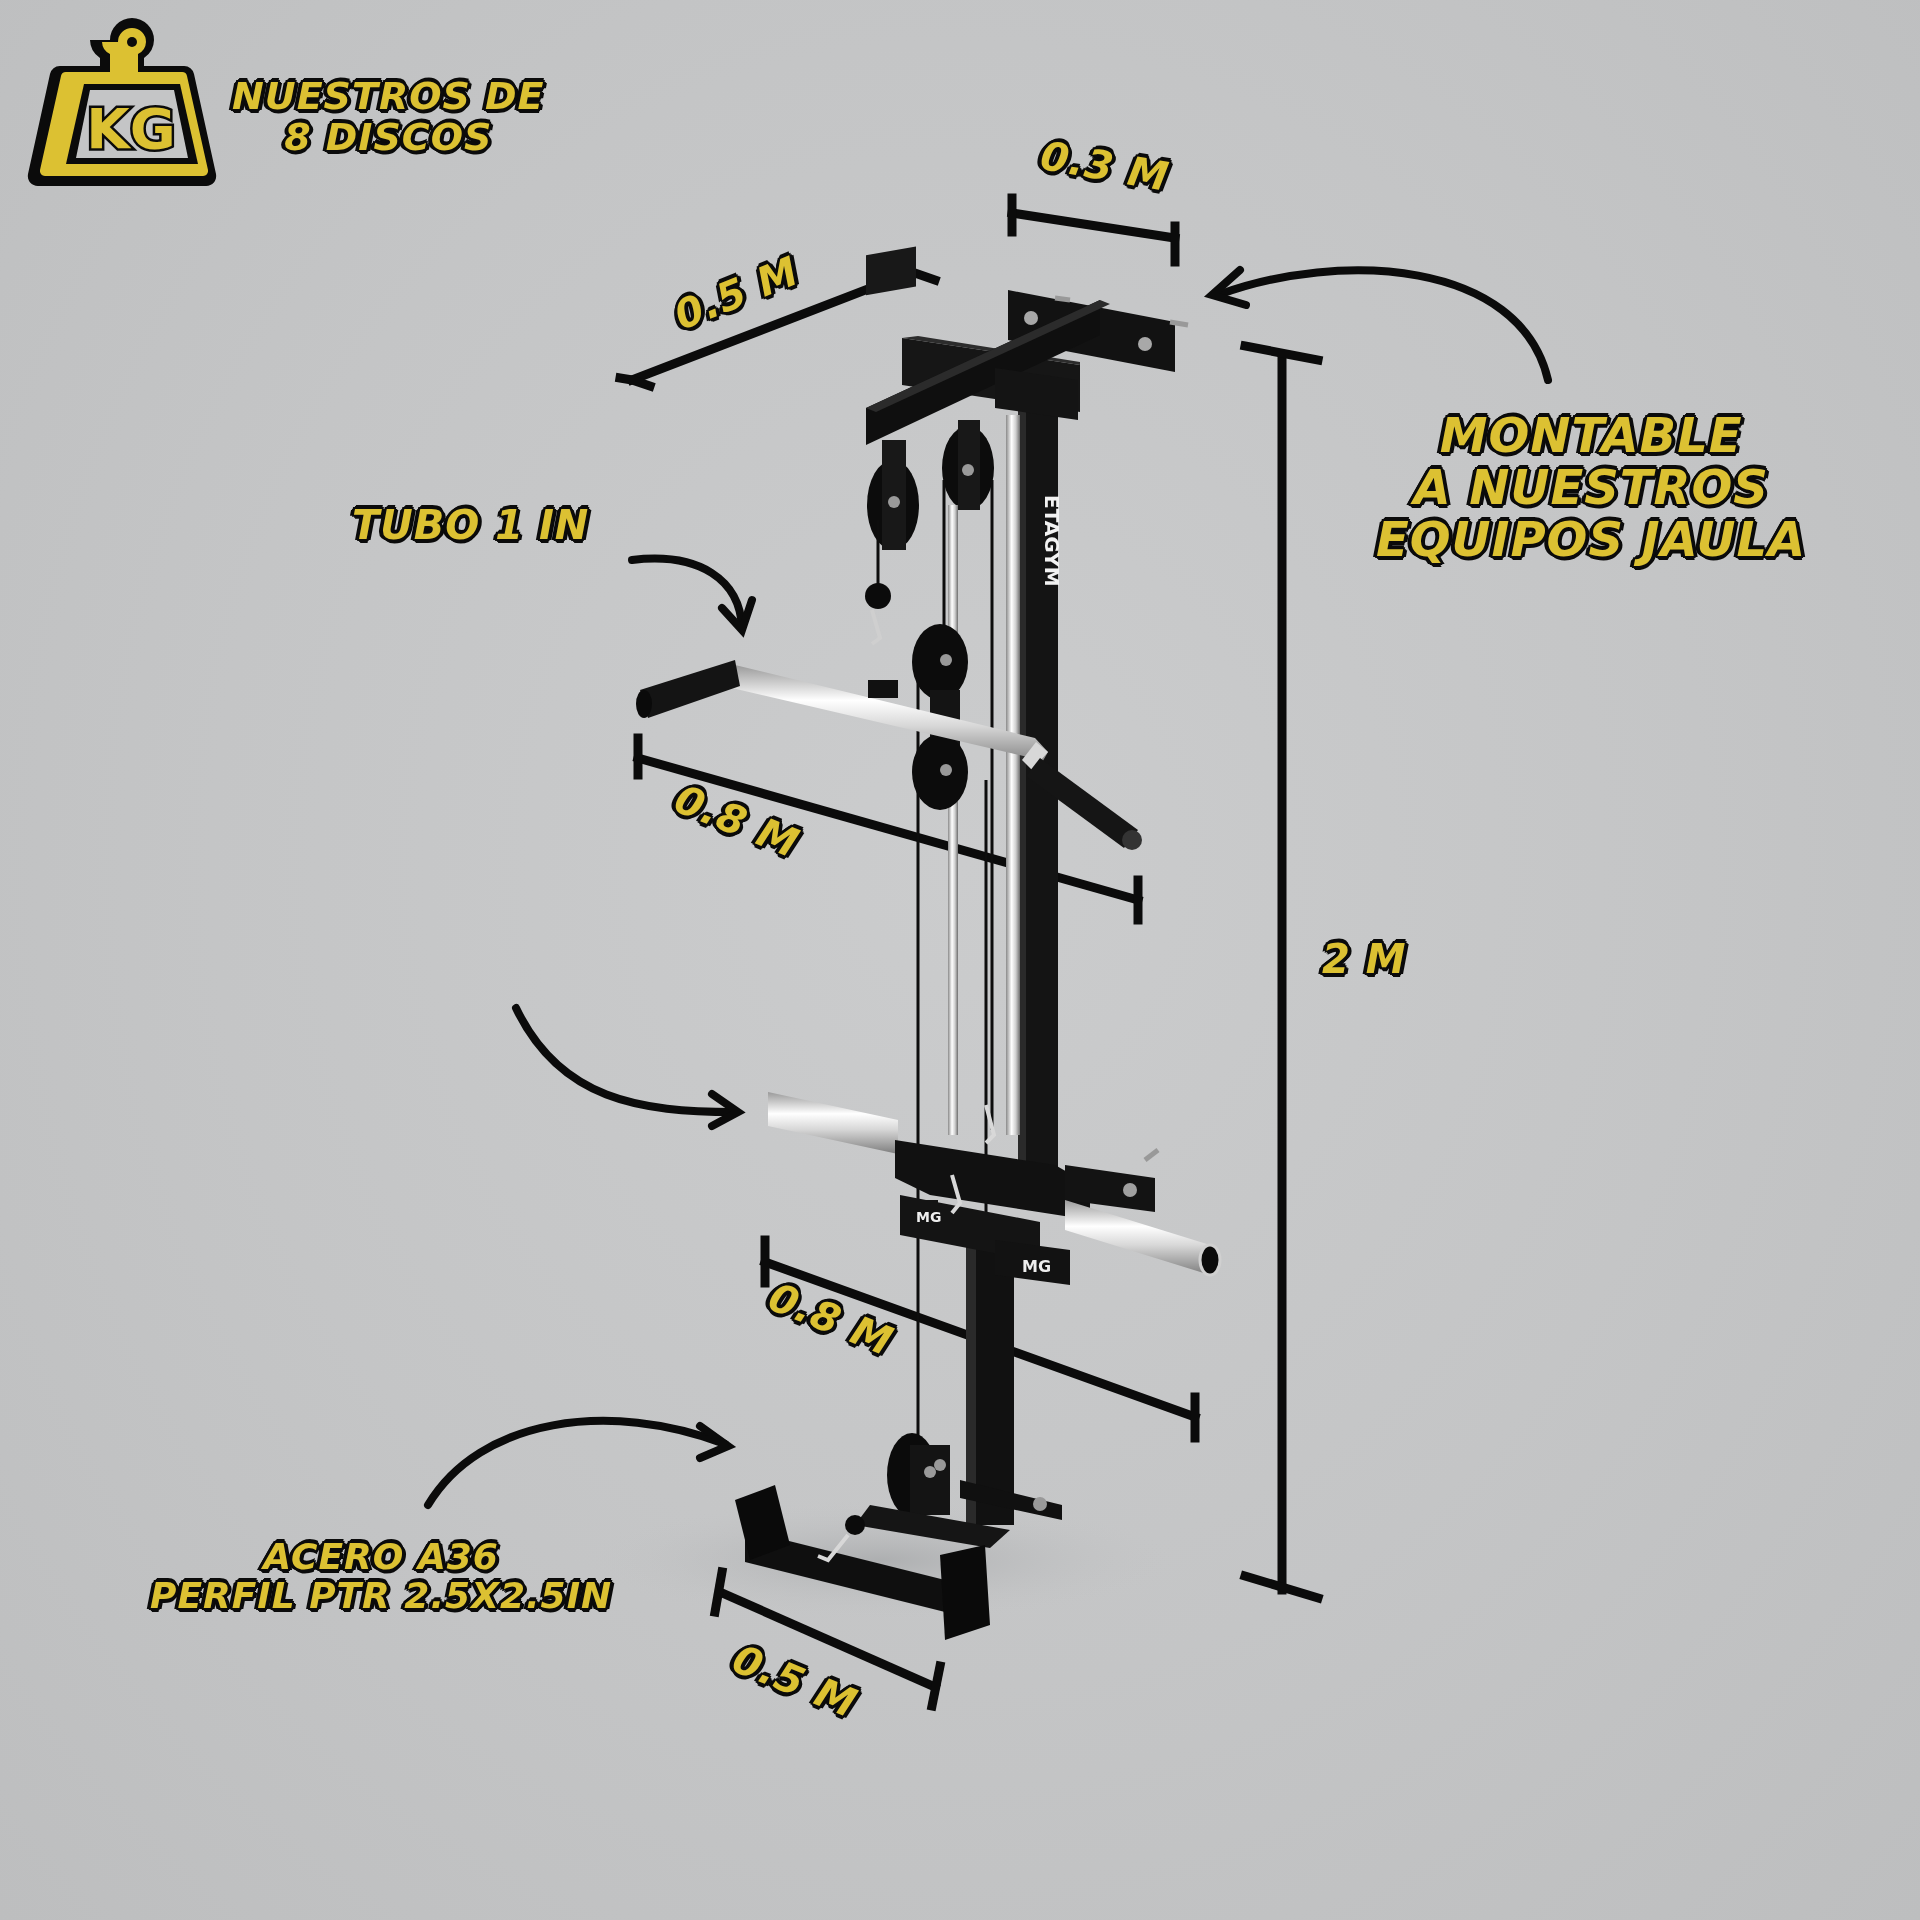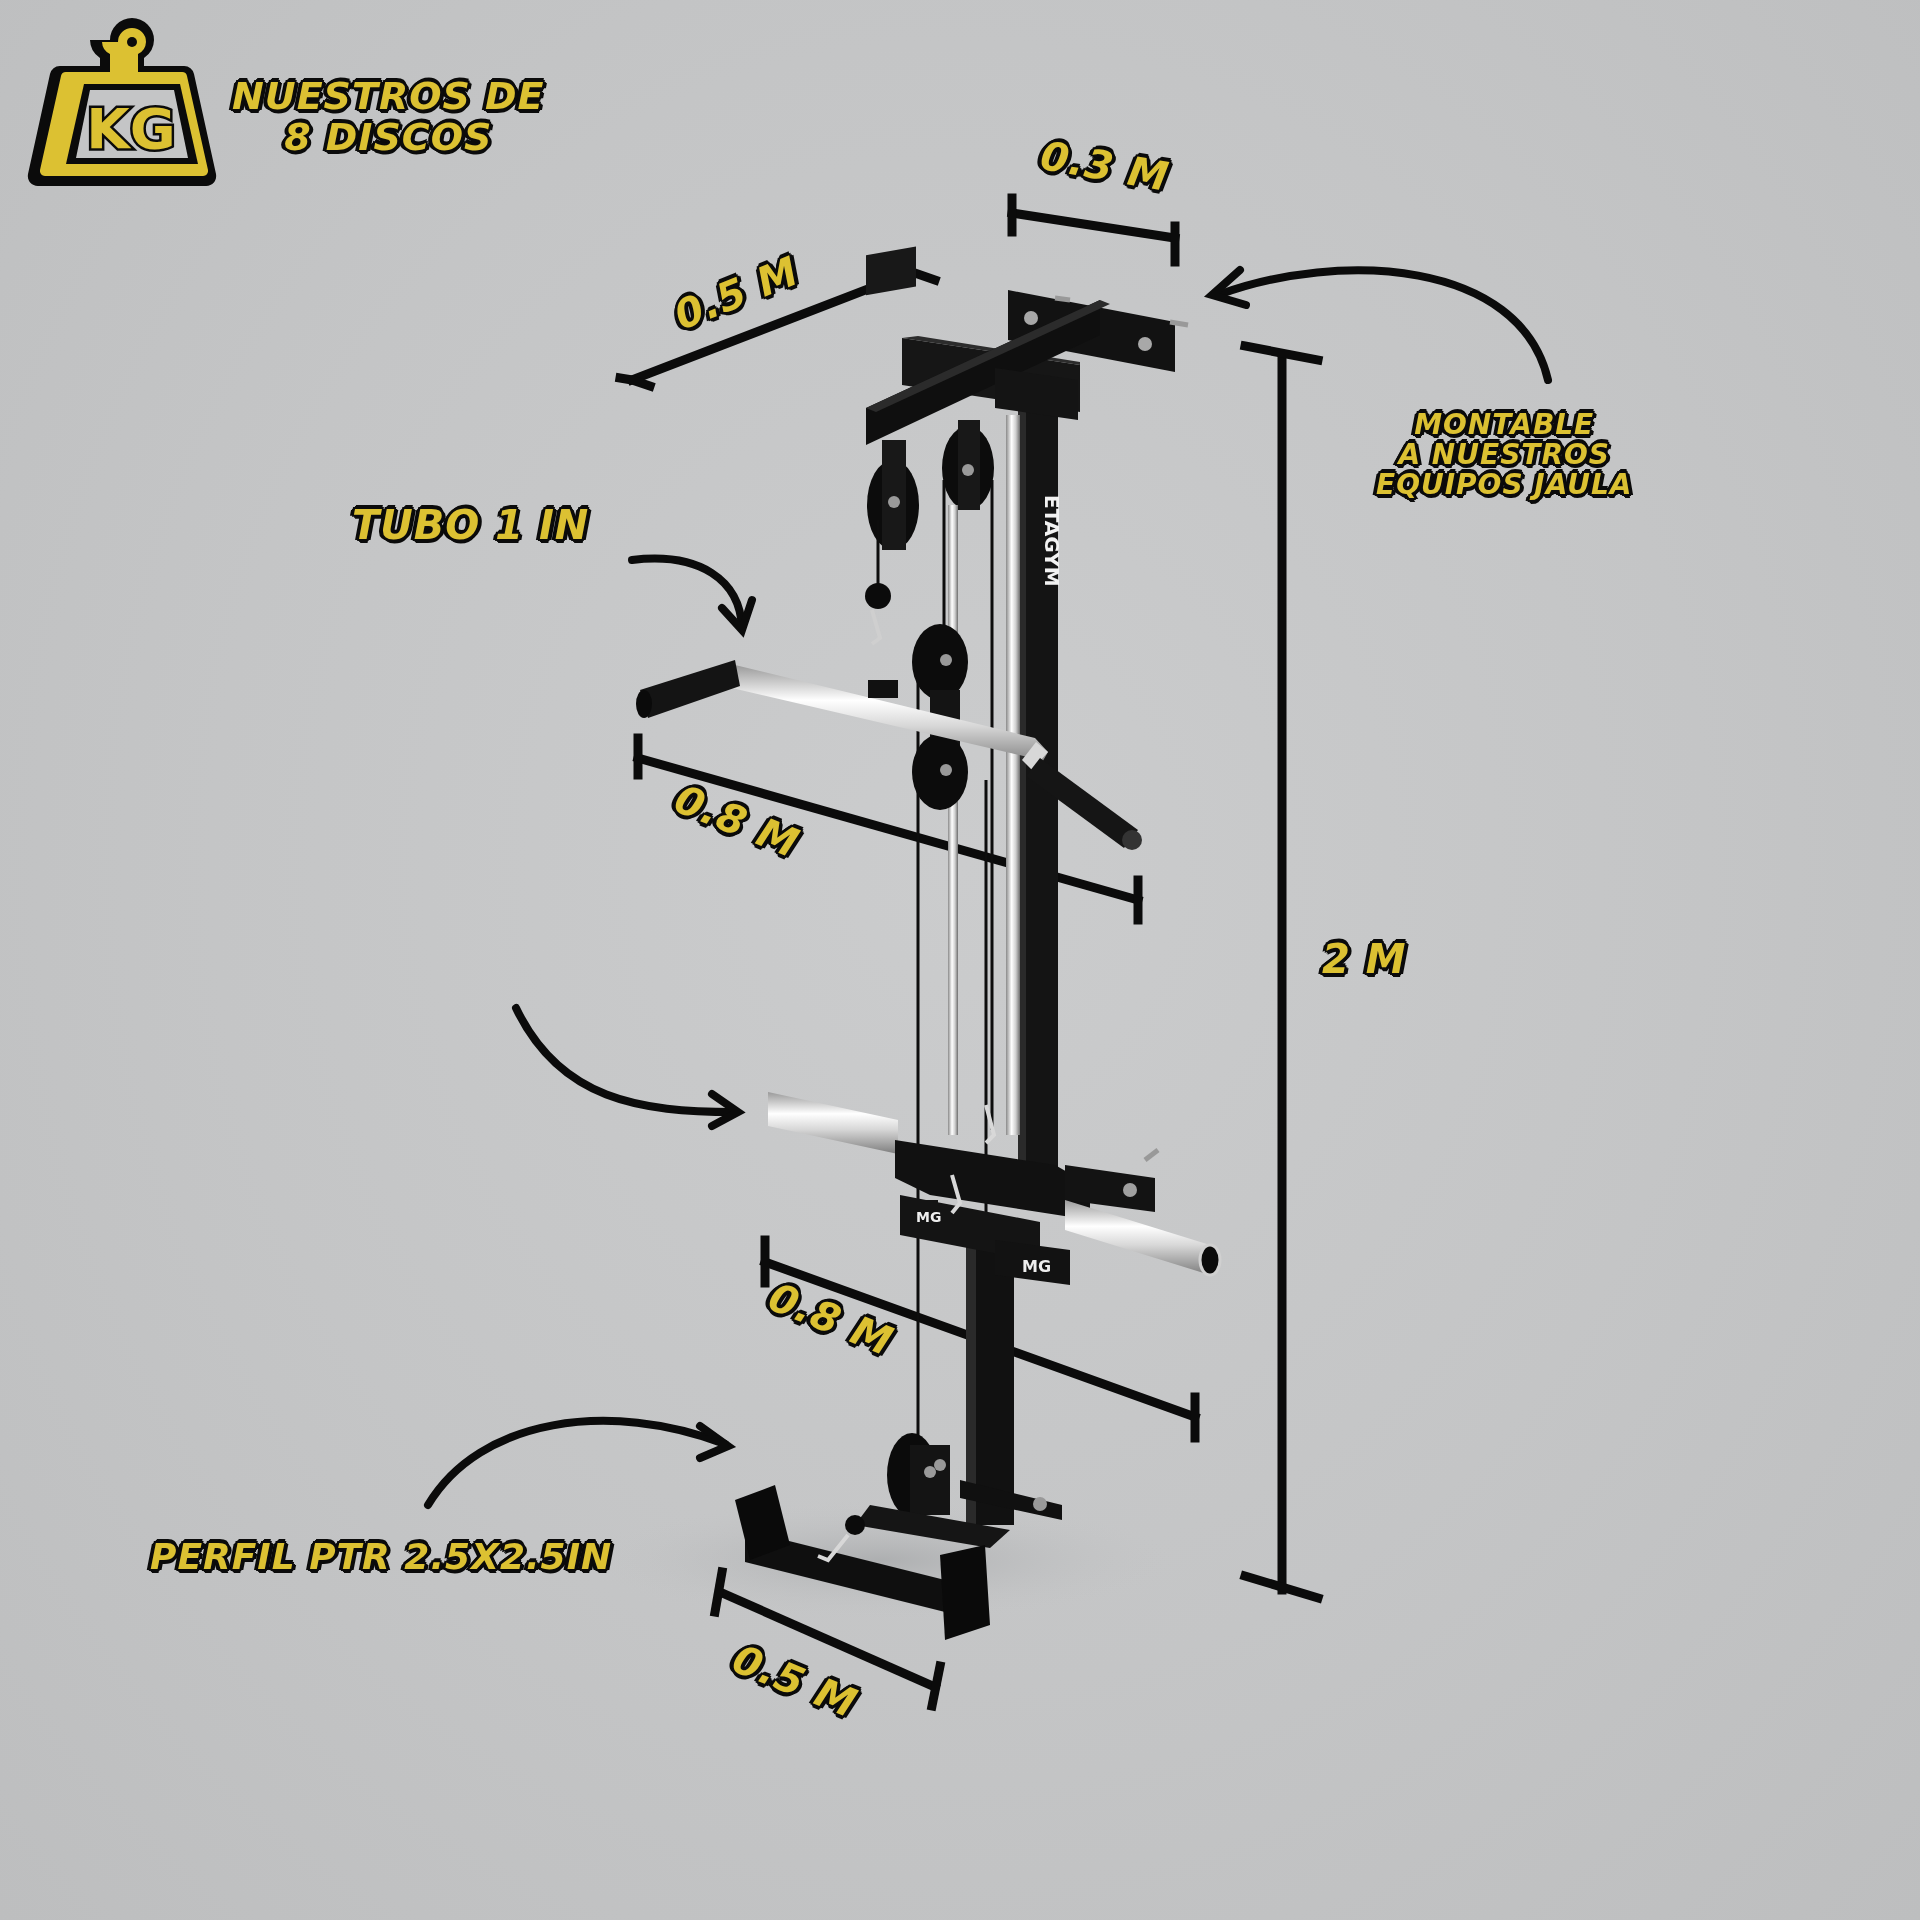--- a/index.html
+++ b/index.html
@@ -23,21 +23,21 @@
       paint-order: stroke fill;
       text-shadow:
         3px 0 0 #0b0b0b, -3px 0 0 #0b0b0b, 0 3px 0 #0b0b0b, 0 -3px 0 #0b0b0b,
         2px 2px 0 #0b0b0b, -2px -2px 0 #0b0b0b, 2px -2px 0 #0b0b0b, -2px 2px 0 #0b0b0b,
         4px 1px 0 #0b0b0b, -4px 1px 0 #0b0b0b, 1px 4px 0 #0b0b0b, 1px -4px 0 #0b0b0b;
       white-space: nowrap;
     }
     .lbl span { display: block; }
     .dim { font-size: 40px; }
     .capacity { left: 232px; top: 76px; font-size: 38px; }
-    .mount { left: 1376px; top: 410px; font-size: 28px; }
+    .mount { left: 1376px; top: 410px; font-size: 48px; }
     .tubo { left: 352px; top: 504px; font-size: 40px; }
     .perfil-tub { left: 198px; top: 892px; font-size: 40px; }
     .acero { left: 150px; top: 1538px; font-size: 36px; }
     .d-03 { left: 1040px; top: 145px; transform: rotate(10deg); }
     .d-05top { left: 672px; top: 272px; transform: rotate(-22deg); }
     .d-08a { left: 672px; top: 800px; transform: rotate(22deg); }
     .d-2m { left: 1322px; top: 938px; }
     .d-08b { left: 766px; top: 1298px; transform: rotate(22deg); }
     .d-05bot { left: 730px; top: 1660px; transform: rotate(22deg); }
   </style>
@@ -239,20 +239,21 @@
 </div>
 
 <div class="lbl tubo">
   <span>TUBO 1 IN</span>
 </div>
 
 <div class="lbl perfil-tub">
 </div>
 
 <div class="lbl acero">
+  <span>ACERO A36</span>
   <span>PERFIL PTR 2.5X2.5IN</span>
 </div>
 
 <div class="lbl dim d-03">0.3 M</div>
 <div class="lbl dim d-05top">0.5 M</div>
 <div class="lbl dim d-08a">0.8 M</div>
 <div class="lbl dim d-2m">2 M</div>
 <div class="lbl dim d-08b">0.8 M</div>
 <div class="lbl dim d-05bot">0.5 M</div>
 

